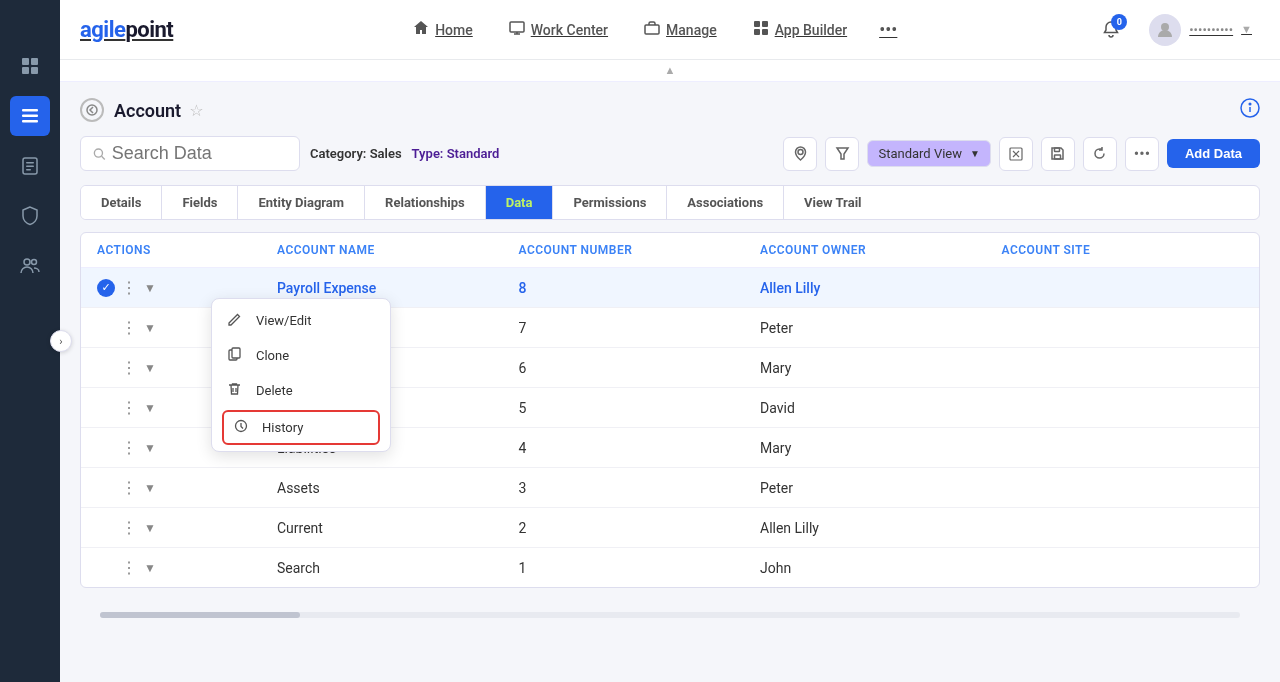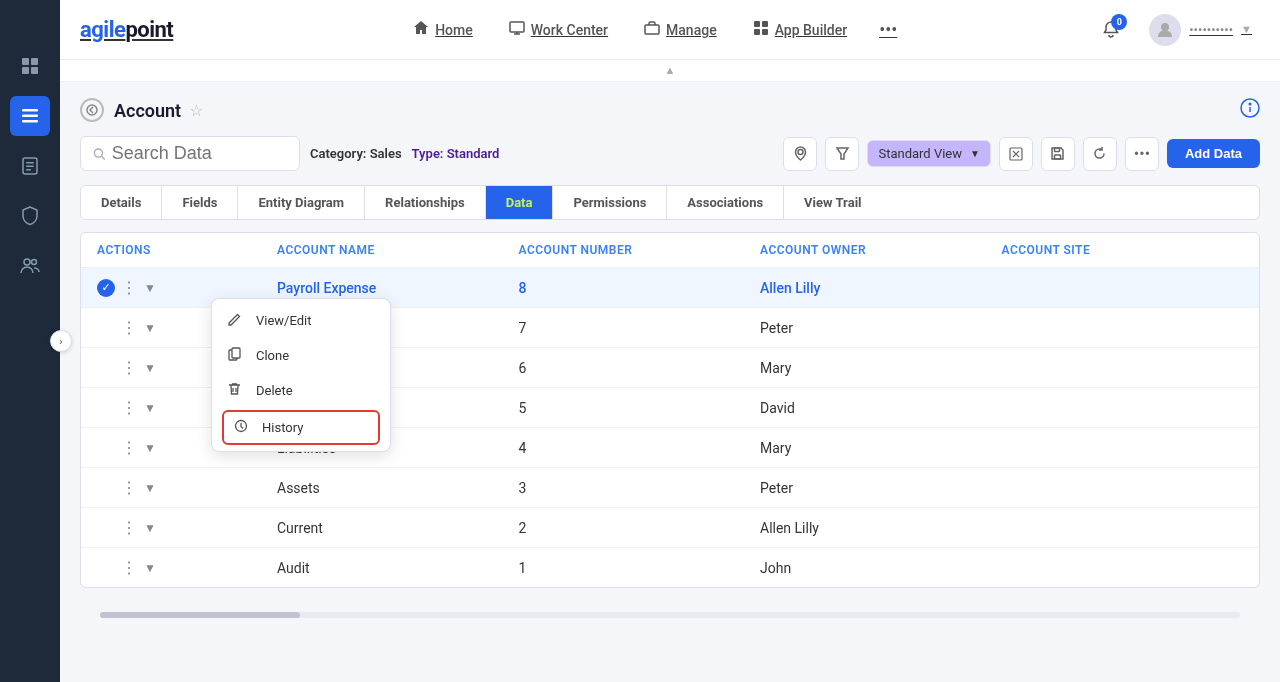--- a/index.html
+++ b/index.html
@@ -426,21 +426,21 @@
         <span>Allen Lilly</span>
         <span></span>
       </div>
 
       <div class="table-row">
         <div class="row-actions">
           <div style="width:18px;height:18px;"></div>
           <span class="row-dots">⋮</span>
           <span class="row-chevron">▼</span>
         </div>
-        <span>Audit</span>
+        <span>Search</span>
         <span>1</span>
         <span>John</span>
         <span></span>
       </div>
     </div>
 
     <div style="margin-top:12px;padding:4px 0;">
       <div class="scrollbar-area">
         <div class="scrollbar-thumb"></div>
       </div>

